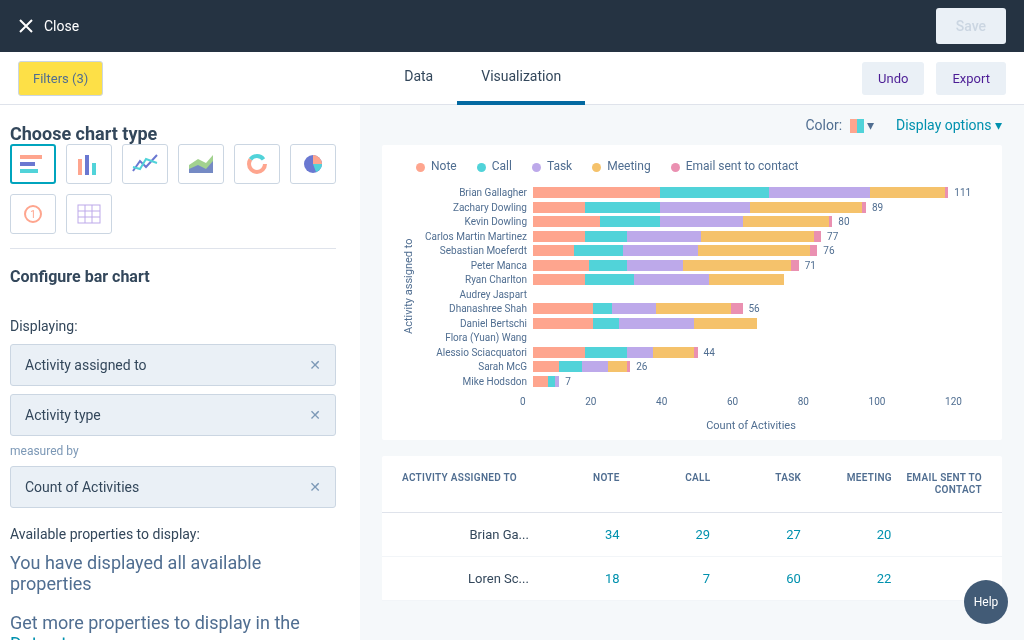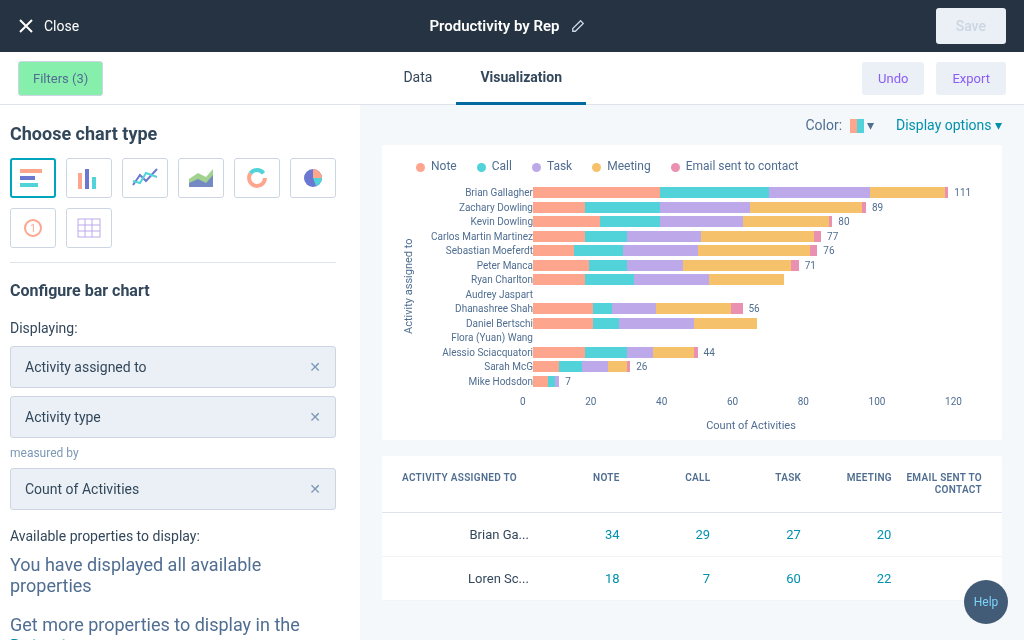--- a/index.html
+++ b/index.html
@@ -4,35 +4,35 @@
 <style>
 *{box-sizing:border-box;margin:0;padding:0;font-family:-apple-system,BlinkMacSystemFont,"Segoe UI",Roboto,sans-serif}
 body{width:1024px;height:640px;overflow:hidden;background:#fff}
 .topbar{height:52px;background:#253342;display:flex;align-items:center;padding:0 18px;justify-content:space-between}
 .close-btn{display:flex;align-items:center;gap:10px;color:#fff;font-size:14px;cursor:pointer}
 .close-btn svg{width:16px;height:16px}
 .title-wrap{display:flex;align-items:center;gap:12px;color:#fff;font-weight:600;font-size:15px}
 .title-wrap svg{width:14px;height:14px;stroke:#cbd6e2}
 .save-btn{background:#eaf0f6;color:#cbd6e2;border:none;padding:10px 20px;border-radius:3px;font-size:14px;font-weight:500}
 .secondbar{height:53px;border-bottom:1px solid #dfe3eb;display:flex;align-items:center;justify-content:space-between;padding:0 18px}
-.filters-btn{background:#86efac;border:1px solid #cbd6e2;border-radius:3px;padding:9px 14px;font-size:13px;color:#506e91}
+.filters-btn{background:#fde047;border:1px solid #cbd6e2;border-radius:3px;padding:9px 14px;font-size:13px;color:#506e91}
 .tabs{display:flex;gap:0}
 .tab{padding:17px 24px;font-size:14px;color:#33475b;cursor:pointer}
-.tab.active{border-bottom:3px solid #0369a1;font-weight:700}
+.tab.active{border-bottom:5px solid #0369a1;font-weight:400}
 .right-actions{display:flex;gap:12px}
-.ghost-btn{background:#eaf0f6;border:none;padding:9px 16px;border-radius:3px;font-size:13px;color:#8b5cf6}
+.ghost-btn{background:#eaf0f6;border:none;padding:9px 16px;border-radius:3px;font-size:13px;color:#4c1d95}
 .body{display:flex;height:calc(640px - 105px)}
 .sidebar{width:360px;padding:18px 24px 18px 10px;overflow-y:auto}
-.sbtitle{font-size:18px;font-weight:700;color:#33475b;margin-bottom:14px}
+.sbtitle{font-size:18px;font-weight:700;color:#33475b;}
 .chart-types{display:flex;flex-wrap:wrap;gap:10px;margin-bottom:14px}
 .ct{width:46px;height:40px;border:1px solid #cbd6e2;border-radius:3px;display:flex;align-items:center;justify-content:center;cursor:pointer}
 .ct.sel{border:2px solid #00a4bd}
 .ct svg{width:26px;height:22px}
 .hr{border:none;border-top:1px solid #dfe3eb;margin:10px 0 18px}
-.cfg-title{font-size:16px;font-weight:700;color:#33475b;margin-bottom:20px}
+.cfg-title{font-size:16px;font-weight:700;color:#33475b;margin-bottom:32px}
 .lbl{font-size:14px;color:#33475b;margin-bottom:10px}
 .chip{background:#eaf0f6;border:1px solid #cbd6e2;border-radius:3px;padding:12px 14px;display:flex;justify-content:space-between;align-items:center;margin-bottom:8px;font-size:14px;color:#33475b}
 .chip .x{color:#7c98b6;cursor:pointer}
 .meas{font-size:12px;color:#7c98b6;margin:6px 0 8px}
 .avail{font-size:14px;color:#33475b;margin:18px 0 10px}
 .note{font-size:18px;color:#506e91;margin-bottom:18px}
 .link{color:#0091ae;cursor:pointer}
 .main{flex:1;background:#f5f8fa;padding:0;overflow:hidden;display:flex;flex-direction:column}
 .main-top{display:flex;justify-content:flex-end;align-items:center;gap:22px;padding:12px 22px;font-size:14px}
 .color-lbl{color:#506e91}
@@ -43,52 +43,46 @@
 .legend span::before{content:"";display:inline-block;width:9px;height:9px;border-radius:50%;margin-right:6px;vertical-align:middle}
 .lg-note::before{background:#fea58e}
 .lg-call::before{background:#51d3d9}
 .lg-task::before{background:#bda9ea}
 .lg-meet::before{background:#f5c26b}
 .lg-email::before{background:#ea90b1}
 .chart-area{display:flex}
 .ylabel{writing-mode:vertical-rl;transform:rotate(180deg);font-size:11px;color:#506e91;text-align:center}
 .rows{flex:1}
 .row{display:flex;align-items:center;height:14.5px}
-.row .name{width:118px;text-align:right;font-size:10px;color:#506e91;white-space:nowrap}
+.row .name{width:118px;text-align:right;font-size:10px;color:#506e91;padding-right:6px;white-space:nowrap}
 .row .barwrap{flex:1;display:flex;align-items:center;position:relative}
 .seg{height:11px}
 .val{font-size:10px;color:#506e91;margin-left:6px}
 .xaxis{display:flex;margin-top:8px;font-size:10px;color:#506e91}
 .xaxis .spacer{width:118px}
 .xticks{flex:1;display:flex;justify-content:space-between;padding-right:20px}
 .xlabel{text-align:center;font-size:11px;color:#506e91;margin-top:4px}
 .table-card{background:#fff;margin:16px 22px 0;border-radius:2px}
 .thead{display:flex;padding:16px 20px;font-size:10px;font-weight:600;color:#506e91;letter-spacing:0.3px;border-bottom:1px solid #dfe3eb}
 .thead div:first-child{flex:1.4;text-align:left}
 .thead div{flex:1;text-align:right}
 .trow{display:flex;padding:14px 20px;font-size:13px;border-bottom:1px solid #f2f5f8}
 .trow div:first-child{flex:1.4;color:#33475b}
 .trow div{flex:1;text-align:right;color:#0091ae}
-.help{position:fixed;right:16px;bottom:16px;width:44px;height:44px;border-radius:50%;background:#425b76;color:#7dd3fc;display:flex;align-items:center;justify-content:center;font-size:12px;cursor:pointer}
+.help{position:fixed;right:16px;bottom:16px;width:44px;height:44px;border-radius:50%;background:#425b76;color:#ffffff;display:flex;align-items:center;justify-content:center;font-size:12px;cursor:pointer}
 </style>
 </head>
 <body>
 
 <div class="topbar">
   <div class="close-btn">
     <svg viewBox="0 0 16 16">
         <path d="M2 2L14 14M14 2L2 14" stroke="#fff" stroke-width="2"></path>
       </svg>
     <span>Close</span>
-  </div>
-  <div class="title-wrap">
-    <span>Productivity by Rep</span>
-    <svg viewBox="0 0 16 16">
-        <path d="M11 2l3 3-9 9H2v-3l9-9z" fill="none" stroke="#cbd6e2" stroke-width="1.5"></path>
-      </svg>
   </div>
   <button class="save-btn">Save</button>
 </div>
 
 <div class="secondbar">
   <button class="filters-btn">Filters (3)</button>
   <div class="tabs">
     <div class="tab">Data</div>
     <div class="tab active">Visualization</div>
   </div>

